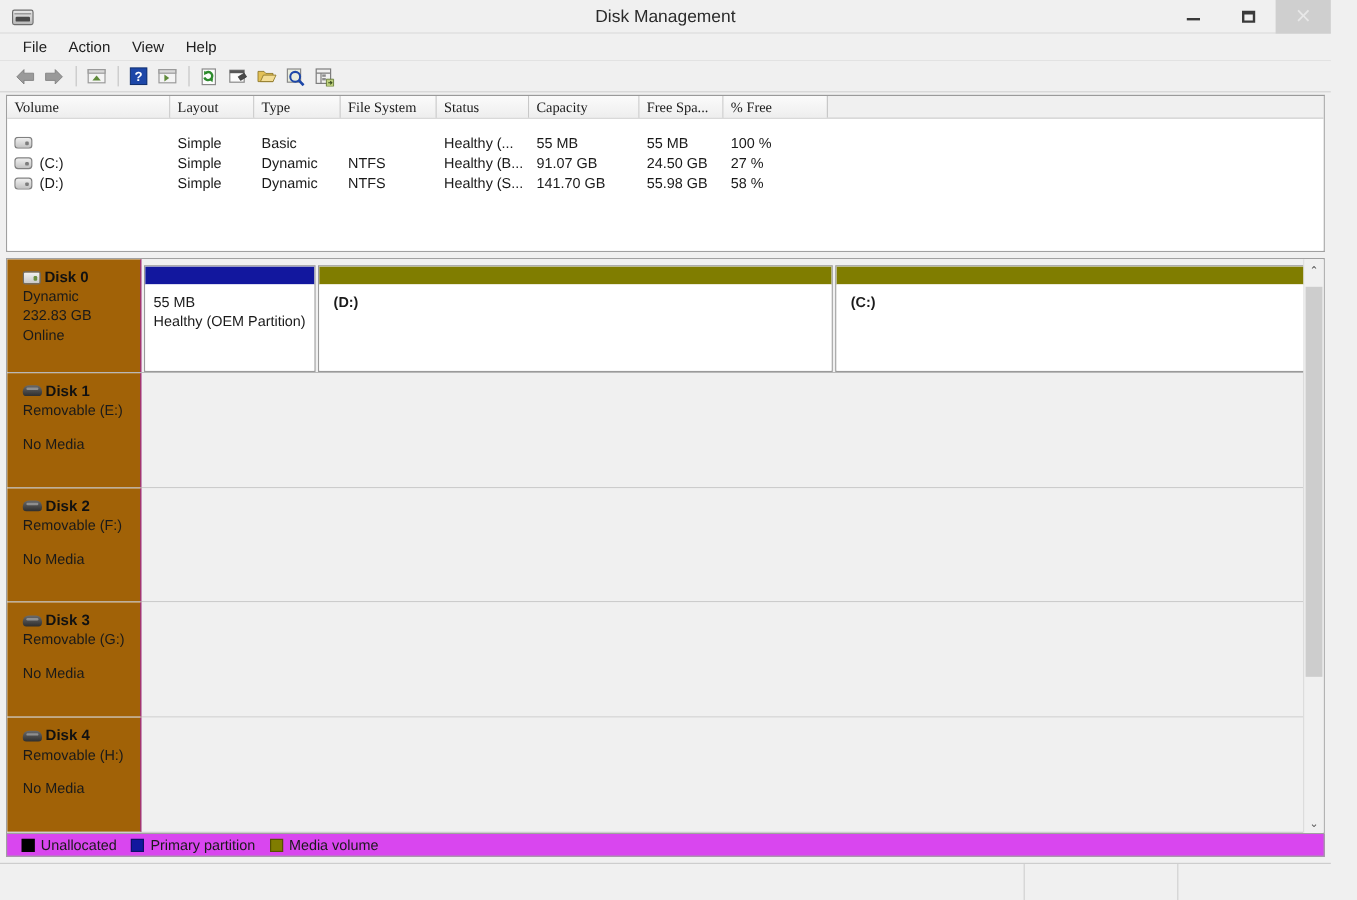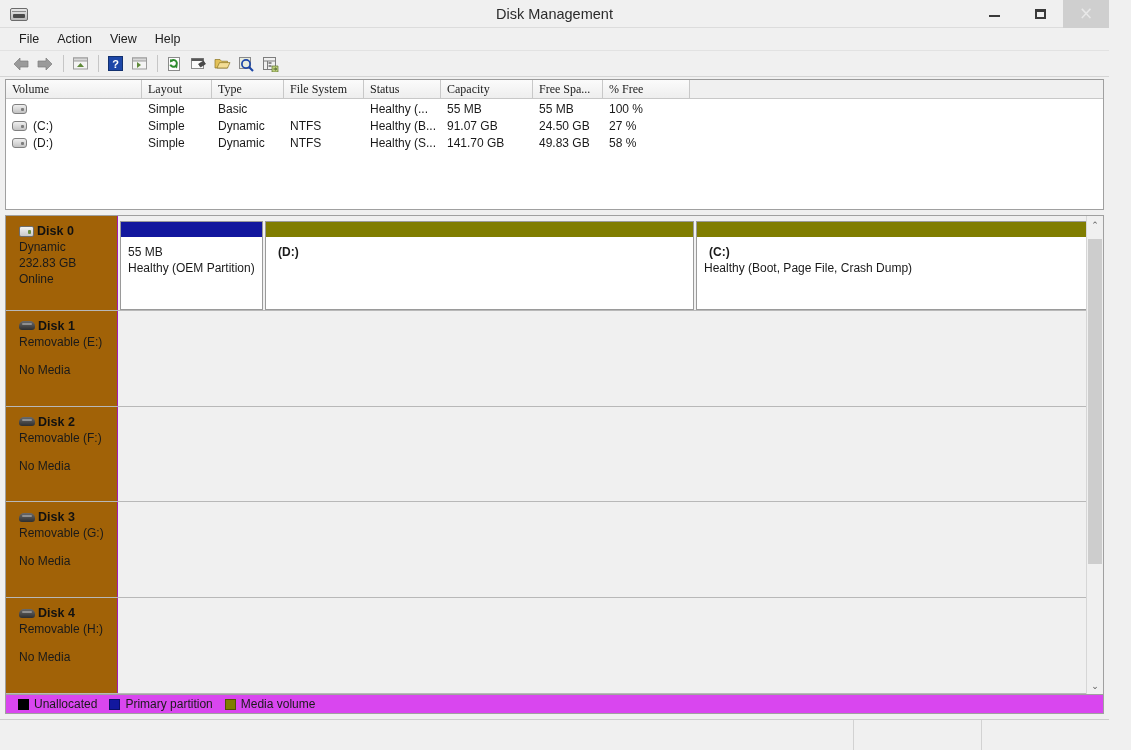--- a/index.html
+++ b/index.html
@@ -71,21 +71,21 @@
     flex: 0 0 131px; margin: 2px 5px 0 5px; background: #ffffff;
     border: 1px solid #a0a0a0; border-top-color: #9a9a9a;
     display: flex; flex-direction: column; overflow: hidden;
   }
   .vol-header { display: flex; height: 19px; flex: 0 0 19px; background: #f0f0f0; border-bottom: 1px solid #c8c8c8; }
   .vol-header .hcell {
     border-right: 1px solid #c8c8c8; padding: 2px 0 0 6px;
     font-size: 12px; color: #1a1a1a; overflow: hidden; white-space: nowrap;
     background: linear-gradient(#fbfbfb, #eeeeee); cursor: default; font-family: Liberation Serif, serif;
   }
-  .vol-body { flex: 1 1 auto; background: #fff; padding-top: 1px; }
+  .vol-body { flex: 1 1 auto; background: #fff; padding-top: 11px; }
   .vol-row { display: flex; height: 17px; align-items: center; cursor: default; }
   .vol-row .cell {
     font-size: 12px; color: #1a1a1a; padding-left: 6px; overflow: hidden;
     white-space: nowrap; display: flex; align-items: center;
   }
   .c-vol  { width: 136px; }
   .c-lay  { width: 70px; }
   .c-typ  { width: 72px; }
   .c-fs   { width: 80px; }
   .c-sta  { width: 77px; }
@@ -337,21 +337,21 @@
       <div class="vol-row">
         <div class="cell c-vol">
           <span class="drive-icon"></span>
           <span>(D:)</span>
         </div>
         <div class="cell c-lay">Simple</div>
         <div class="cell c-typ">Dynamic</div>
         <div class="cell c-fs">NTFS</div>
         <div class="cell c-sta">Healthy (S...</div>
         <div class="cell c-cap">141.70 GB</div>
-        <div class="cell c-free">49.83 GB</div>
+        <div class="cell c-free">55.98 GB</div>
         <div class="cell c-pct">58 %</div>
       </div>
 
     </div>
   </div>
 
   <div class="disk-pane">
     <div class="disk-scrollarea">
       <div class="disk-rows">
 
@@ -380,21 +380,20 @@
               <div class="part-bar" style="background:#807d00"></div>
               <div class="part-body">
                 <div class="part-line bold">(D:)</div>
               </div>
             </div>
 
             <div class="partition" style="width:414px">
               <div class="part-bar" style="background:#807d00"></div>
               <div class="part-body">
                 <div class="part-line bold">(C:)</div>
-                <div class="part-line">Healthy (Boot, Page File, Crash Dump)</div>
               </div>
             </div>
 
           </div>
         </div>
 
         <div class="disk-row rn">
           <div class="disk-info">
             <div class="disk-title">
               <span class="disk-icon-rem"></span>

